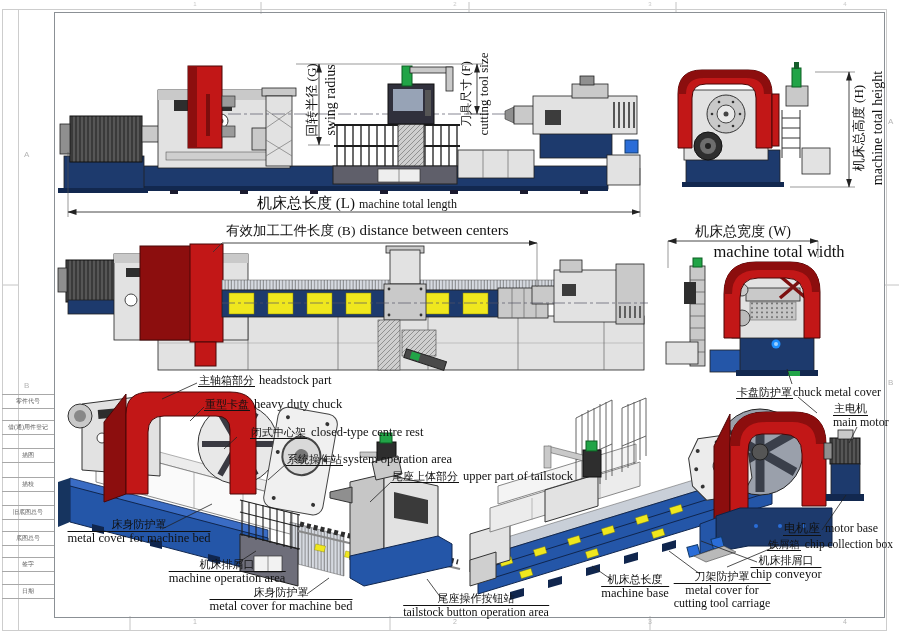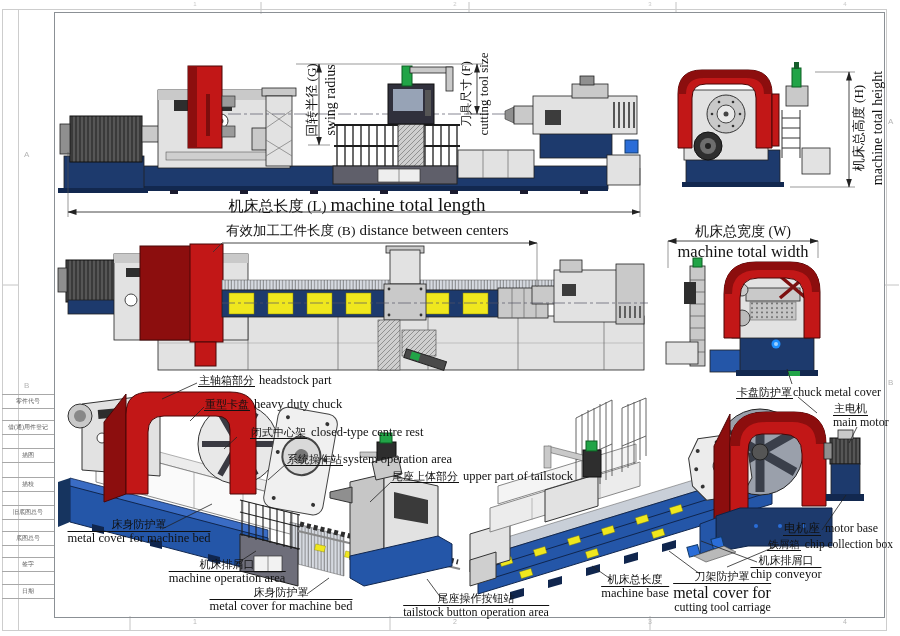--- a/index.html
+++ b/index.html
@@ -14,27 +14,27 @@
         font-size:6px;color:#5a5a5a;text-align:center;line-height:13px;white-space:nowrap;overflow:hidden;}
   .zone-letter{position:absolute;font-size:8px;color:#b5b5b5;font-family:"Liberation Sans",sans-serif;}
   .zone-num{position:absolute;font-size:7px;color:#b8b8b8;transform:translateX(-50%);font-family:"Liberation Sans",sans-serif;}
   .zone-num-top{position:absolute;font-size:6px;color:#cacaca;transform:translateX(-50%);font-family:"Liberation Sans",sans-serif;}
   
   .callout{position:absolute;white-space:nowrap;line-height:1.08;}
   .callout .zh{font-size:11px;border-bottom:1px solid #111;padding:0 1px;}
   .callout .en{font-size:12.5px;}
   .stack{text-align:center;transform:translateX(-50%);}
   .stack .zh,.stack .en{display:block;}
-  .stack .en{border-bottom:none;text-align:right;}
+  .stack .en{border-bottom:none;}
   .dim{position:absolute;white-space:nowrap;}
   .dim .zh{font-size:15px;margin-top:48px;}
-  .dim .en{font-size:19px;}
+  .dim .en{font-size:12px;}
   .dim-b .zh{font-size:13.5px;} .dim-b .en{font-size:15px;}
   .dim-w-zh{font-size:14px;transform:translateX(-50%);}
-  .dim-w-en{font-size:16.5px;transform:translateX(-50%);}
+  .dim-w-en{font-size:16.5px;transform:translateX(-50%);margin-left:36px;}
   .vlabel{position:absolute;transform:translate(-50%,-50%) rotate(-90deg);display:flex;flex-direction:column;
           align-items:center;white-space:nowrap;line-height:1.15;row-gap:3px;}
   .vlabel .zh{font-size:13px;}
   .vlabel .en{font-size:14px;}
   .vlabel-f .zh{font-size:12px;} .vlabel-f .en{font-size:13px;}
   
   .f-navy{fill:var(--navy);} .f-navyd{fill:var(--navy-dark);} .f-blue{fill:var(--blue);}
   .f-blueb{fill:var(--blue-bright);} .f-red{fill:var(--red);} .f-redd{fill:var(--red-dark);}
   .f-yel{fill:var(--yellow);} .f-green{fill:var(--green);} .f-gl{fill:var(--gray-light);}
   .f-g{fill:var(--gray);} .f-gd{fill:var(--gray-dark);}
@@ -535,15 +535,15 @@
 <div class="callout stack" style="left:786px;top:555px">
   <span class="zh">机床排屑口</span>
   <span class="en">chip conveyor</span>
 </div>
 <div class="callout stack" style="left:635px;top:574px">
   <span class="zh">机床总长度</span>
   <span class="en">machine base</span>
 </div>
 <div class="callout stack" style="left:722px;top:571px">
   <span class="zh">刀架防护罩</span>
-  <span class="en" style="font-size:16px">metal cover for</span>
+  <span class="en" style="font-size:12px">metal cover for</span>
   <span class="en" style="font-size:12px">cutting tool carriage</span>
 </div>
 
 </body></html>

